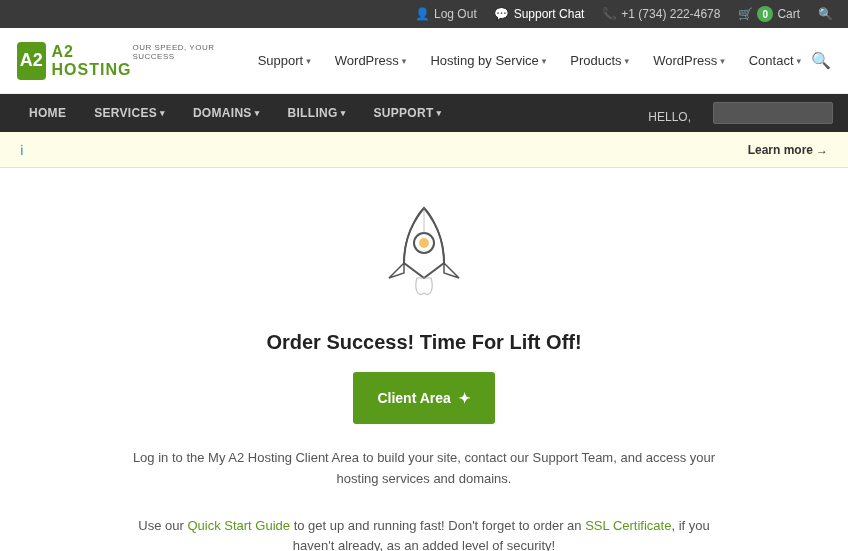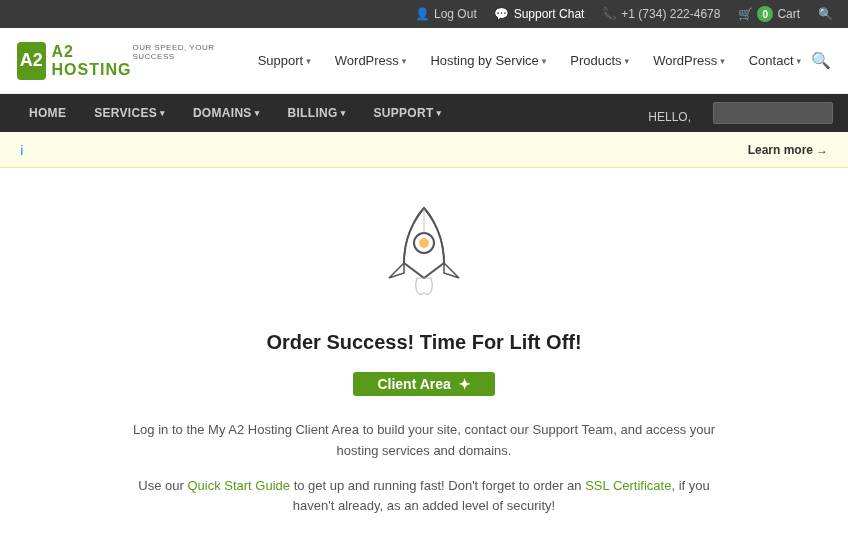--- a/index.html
+++ b/index.html
@@ -113,30 +113,30 @@
 
     
     .rocket-container { margin-bottom: 20px; }
 
     .hero h1 { font-size: 20px; font-weight: bold; color: #222; margin-bottom: 18px; }
 
     .client-area-btn {
       background: #5a9a1a;
       color: #fff;
       border: none;
-      padding: 4px 24px;
+      padding: 18px 24px;
       font-size: 14px;
       font-weight: 600;
       border-radius: 3px;
       cursor: pointer;
       display: flex; align-items: center; gap: 8px;
       margin-bottom: 24px;
     }
 
-    .hero-desc { font-size: 13px; color: #555; max-width: 600px; line-height: 1.6; margin-bottom: 14px; }
+    .hero-desc { font-size: 13px; color: #555; max-width: 600px; line-height: 1.6; margin-bottom: 26px; }
     .hero-desc2 { font-size: 13px; color: #555; max-width: 600px; line-height: 1.6; }
     .hero-link { color: #5a9a1a; text-decoration: none; }
   </style>
 </head>
 <body>
 
 <div class="top-bar">
   <div class="top-bar-item">
     <span>👤</span>
     <span>Log Out</span>

